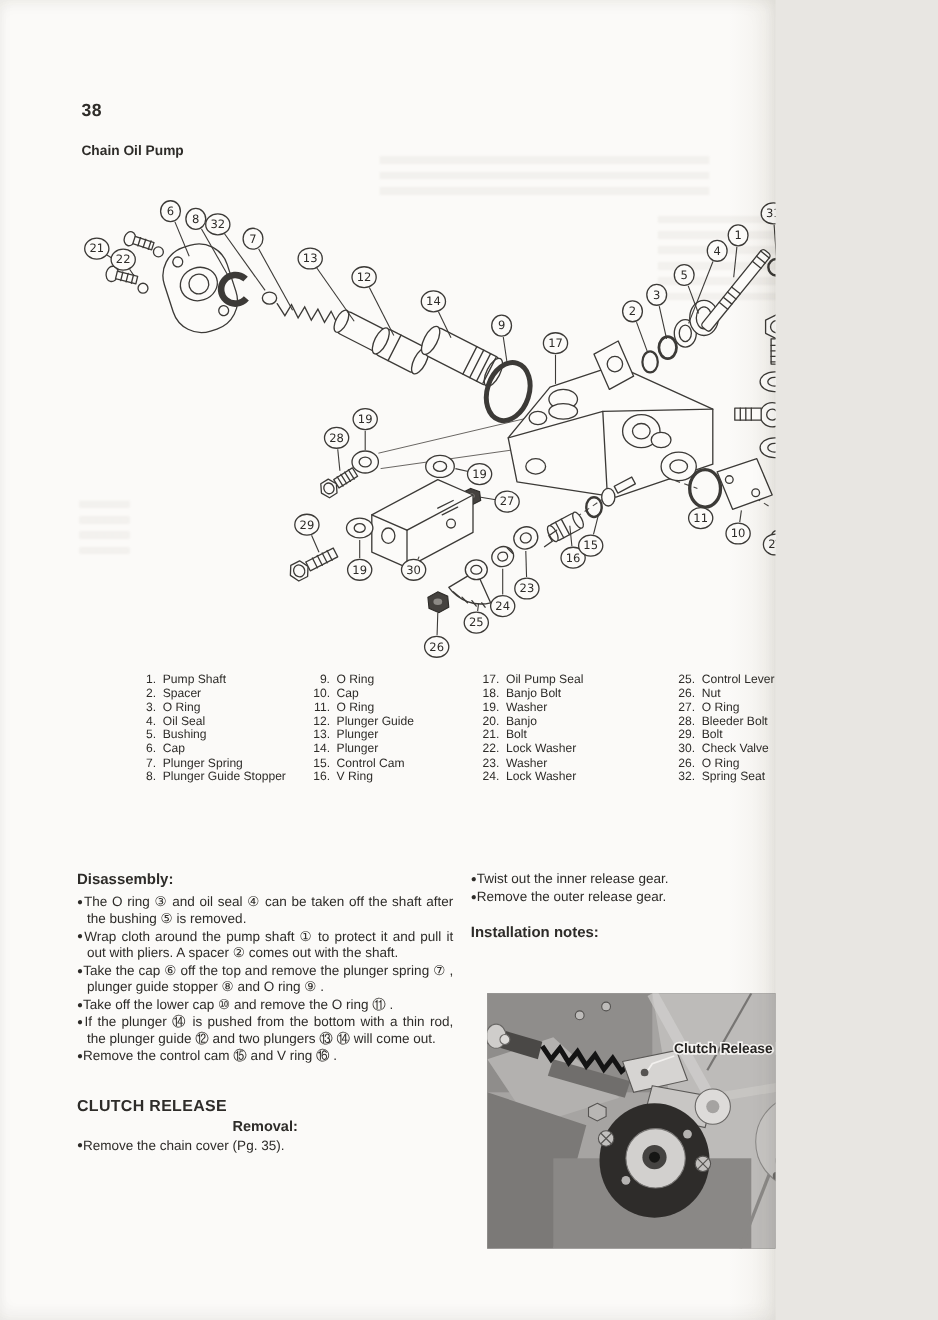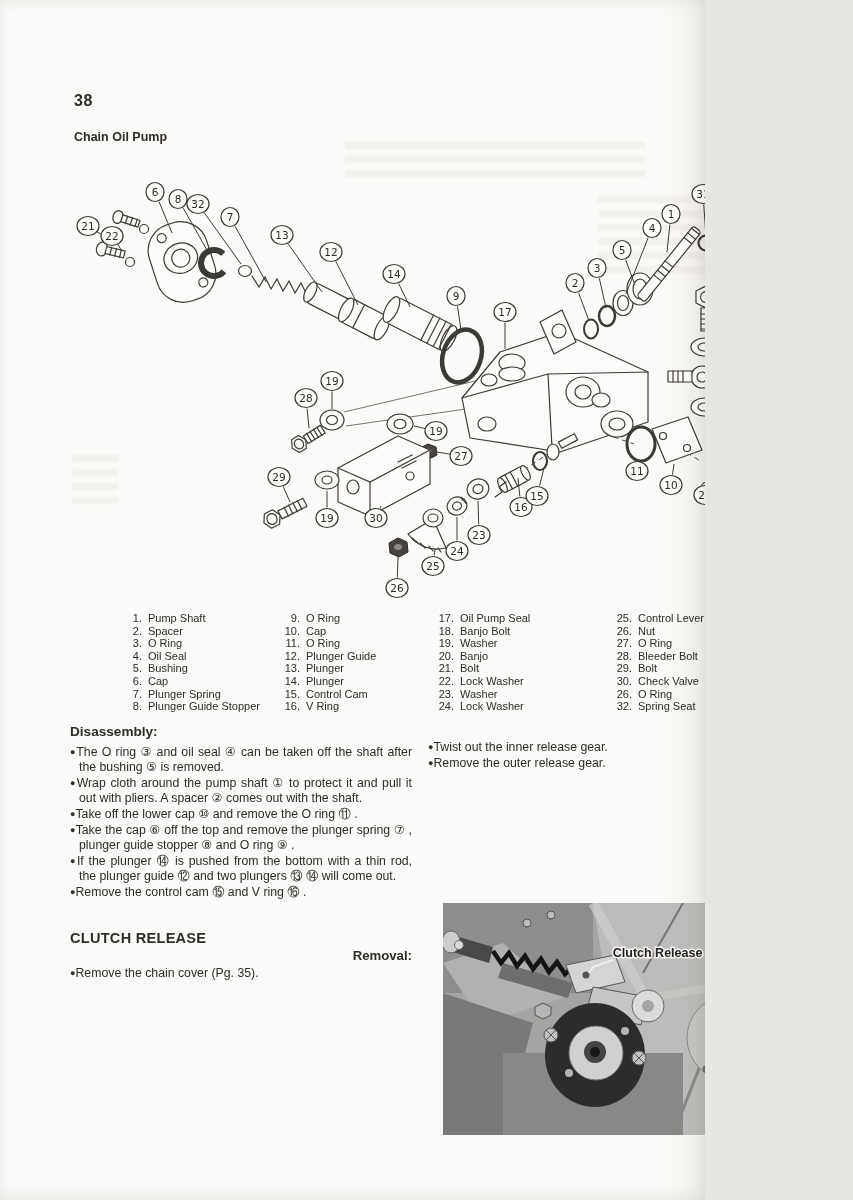--- a/index.html
+++ b/index.html
@@ -30,30 +30,30 @@
   .cotext{font:10.5px "DejaVu Sans",sans-serif;text-anchor:middle;fill:#2e2c29;}
   .figno{font:bold 10.5px "DejaVu Sans",sans-serif;text-anchor:middle;fill:#2e2c29;}
 
   
   .parts{position:absolute;top:612px;font-size:11px;line-height:12.6px;}
   #parts0{left:118px;} #parts1{left:276px;} #parts2{left:430px;} #parts3{left:608px;}
   .prow{display:flex;}
   .pn{width:24px;text-align:right;margin-right:6px;flex:none;}
 
   
-  .textcol{position:absolute;top:724px;font-size:12.3px;line-height:15px;text-align:justify;}
+  .textcol{position:absolute;top:792px;font-size:12.3px;line-height:15px;text-align:justify;}
   #colL{left:70px;width:342px;}
-  #colR{left:428px;width:348px;margin-top:16px;}
+  #colR{left:428px;width:348px;}
   .head{font-size:13.6px;font-weight:bold;margin:0 0 6px;text-align:left;}
   p.bullet{margin:0 0 1px;padding-left:9px;text-indent:-9px;}
   .dot{font-size:9px;vertical-align:1px;}
   p.num{margin:0;padding-left:17px;text-indent:-17px;}
   .gap14{height:14px;} .gap16{height:16px;}
   .clutch-h{font-size:14.5px;font-weight:bold;margin:16px 0 2px;letter-spacing:.3px;text-align:left;}
-  .removal-h{font-size:13.2px;font-weight:bold;margin:0 0 3px;text-align:right;}
+  .removal-h{font-size:13.2px;font-weight:bold;margin:0 0 3px;text-align:center;}
 
   
   .photo{position:absolute;left:443px;top:903px;width:345px;height:232px;background:#a6a4a2;
          box-shadow:inset 0 0 20px rgba(0,0,0,.35);}
   .photo svg{display:block;}
   .pl-label{font:bold 12.5px "Liberation Sans","DejaVu Sans",sans-serif;fill:#262422;
             stroke:#f5f3f1;stroke-width:3;paint-order:stroke;text-anchor:middle;}
   .pl-figno{font:bold 10.5px "DejaVu Sans",sans-serif;fill:#ecebe9;text-anchor:middle;}
 </style>
 </head>
@@ -621,39 +621,40 @@
         <span class="pn">32.</span>
         <span>Spring Seat</span>
       </div>
     </div>
 
   <div class="textcol" id="colL">
     <div class="head">Disassembly:</div>
     <div>
         <p class="bullet"><span class="dot">●</span>The O ring ③ and oil seal ④ can be taken off the shaft after the bushing ⑤ is removed.</p>
         <p class="bullet"><span class="dot">●</span>Wrap cloth around the pump shaft ① to protect it and pull it out with pliers.  A spacer ② comes out with the shaft.</p>
+        <p class="bullet"><span class="dot">●</span>Take the cap ⑥ off the top and remove the plunger spring ⑦ , plunger guide stopper ⑧ and O ring ⑨ .</p>
         <p class="bullet"><span class="dot">●</span>Take off the lower cap ⑩ and remove the O ring ⑪ .</p>
-        <p class="bullet"><span class="dot">●</span>Take the cap ⑥ off the top and remove the plunger spring ⑦ , plunger guide stopper ⑧ and O ring ⑨ .</p>
         <p class="bullet"><span class="dot">●</span>If the plunger ⑭ is pushed from the bottom with a thin rod, the plunger guide ⑫ and two plungers ⑬ ⑭ will come out.</p>
         <p class="bullet"><span class="dot">●</span>Remove the control cam ⑮ and V ring ⑯ .</p>
       </div>
     <div class="gap14"></div>
     <div class="clutch-h">CLUTCH RELEASE</div>
     <div class="removal-h">Removal:</div>
     <div>
         <p class="bullet"><span class="dot">●</span>Remove the chain cover (Pg. 35).</p>
       </div>
   </div>
 
   <div class="textcol" id="colR">
     <div>
         <p class="bullet"><span class="dot">●</span>Twist out the inner release gear.</p>
         <p class="bullet"><span class="dot">●</span>Remove the outer release gear.</p>
       </div>
     <div class="gap16"></div>
+    <div class="head">Installation notes:</div>
     <div>
       </div>
   </div>
 
   <div class="photo">
     <svg viewBox="0 0 345 232" width="345" height="232">
       <rect x="0" y="0" width="345" height="232" fill="#a6a4a2"></rect>
       <polygon points="150,0 345,0 345,232 240,232 170,120" fill="#bdbbb9"></polygon>
       <rect x="0" y="0" width="150" height="90" fill="#8f8d8b"></rect>
       <polygon points="0,60 60,40 120,95 40,120" fill="#b3b1af"></polygon>

